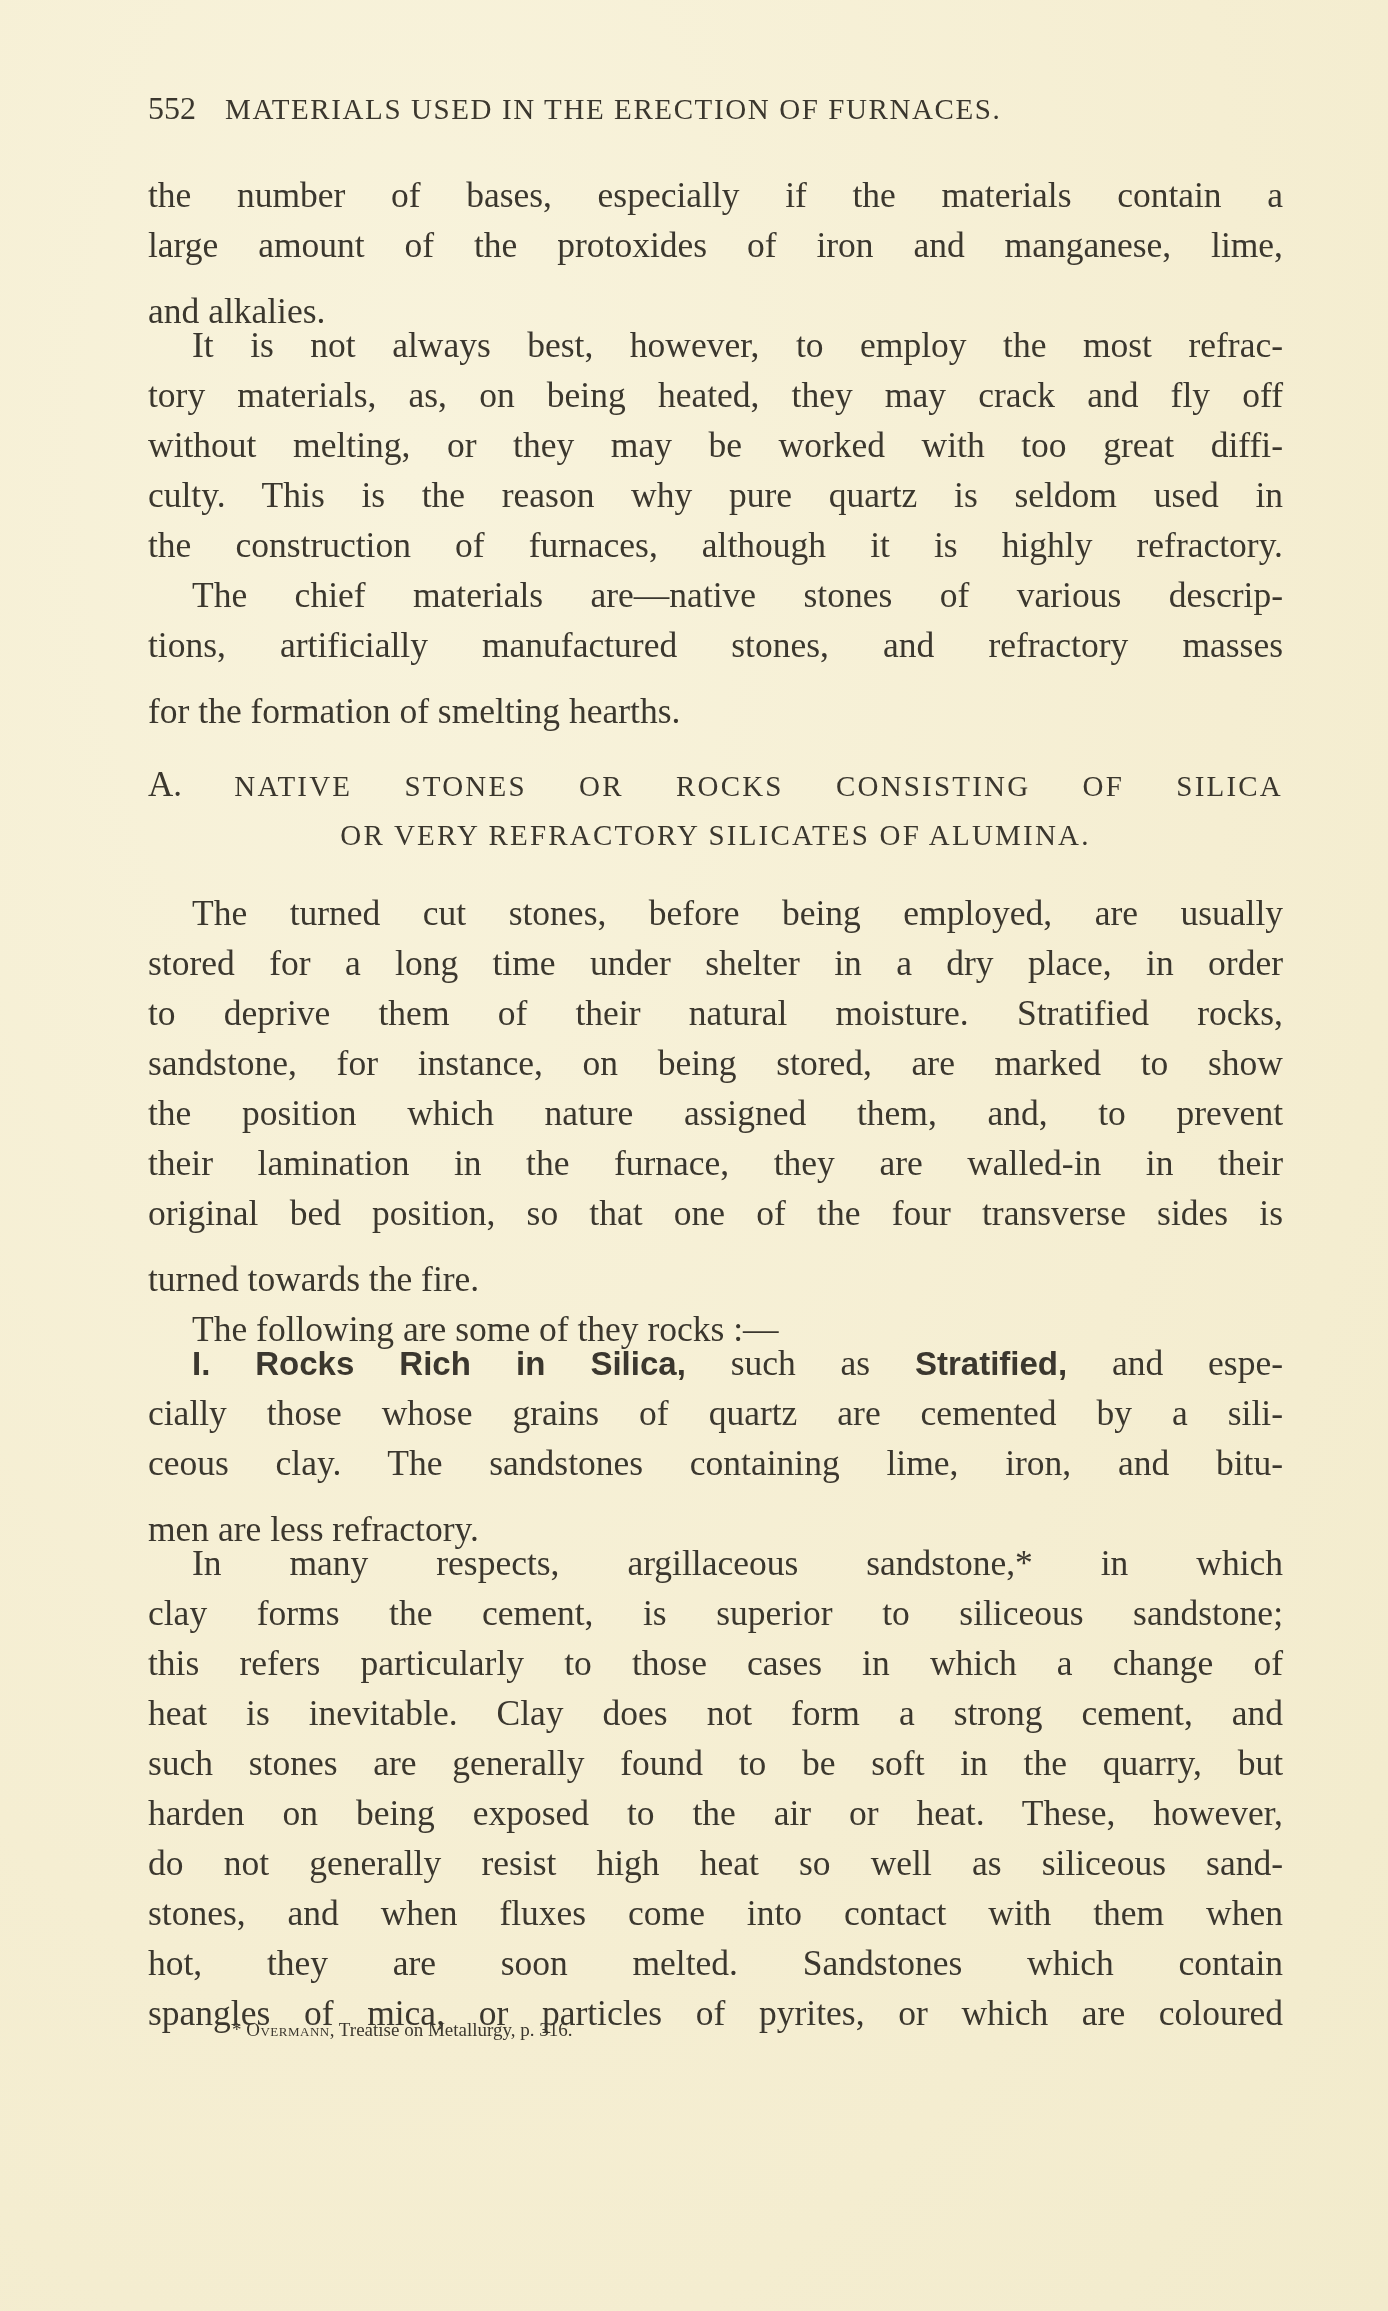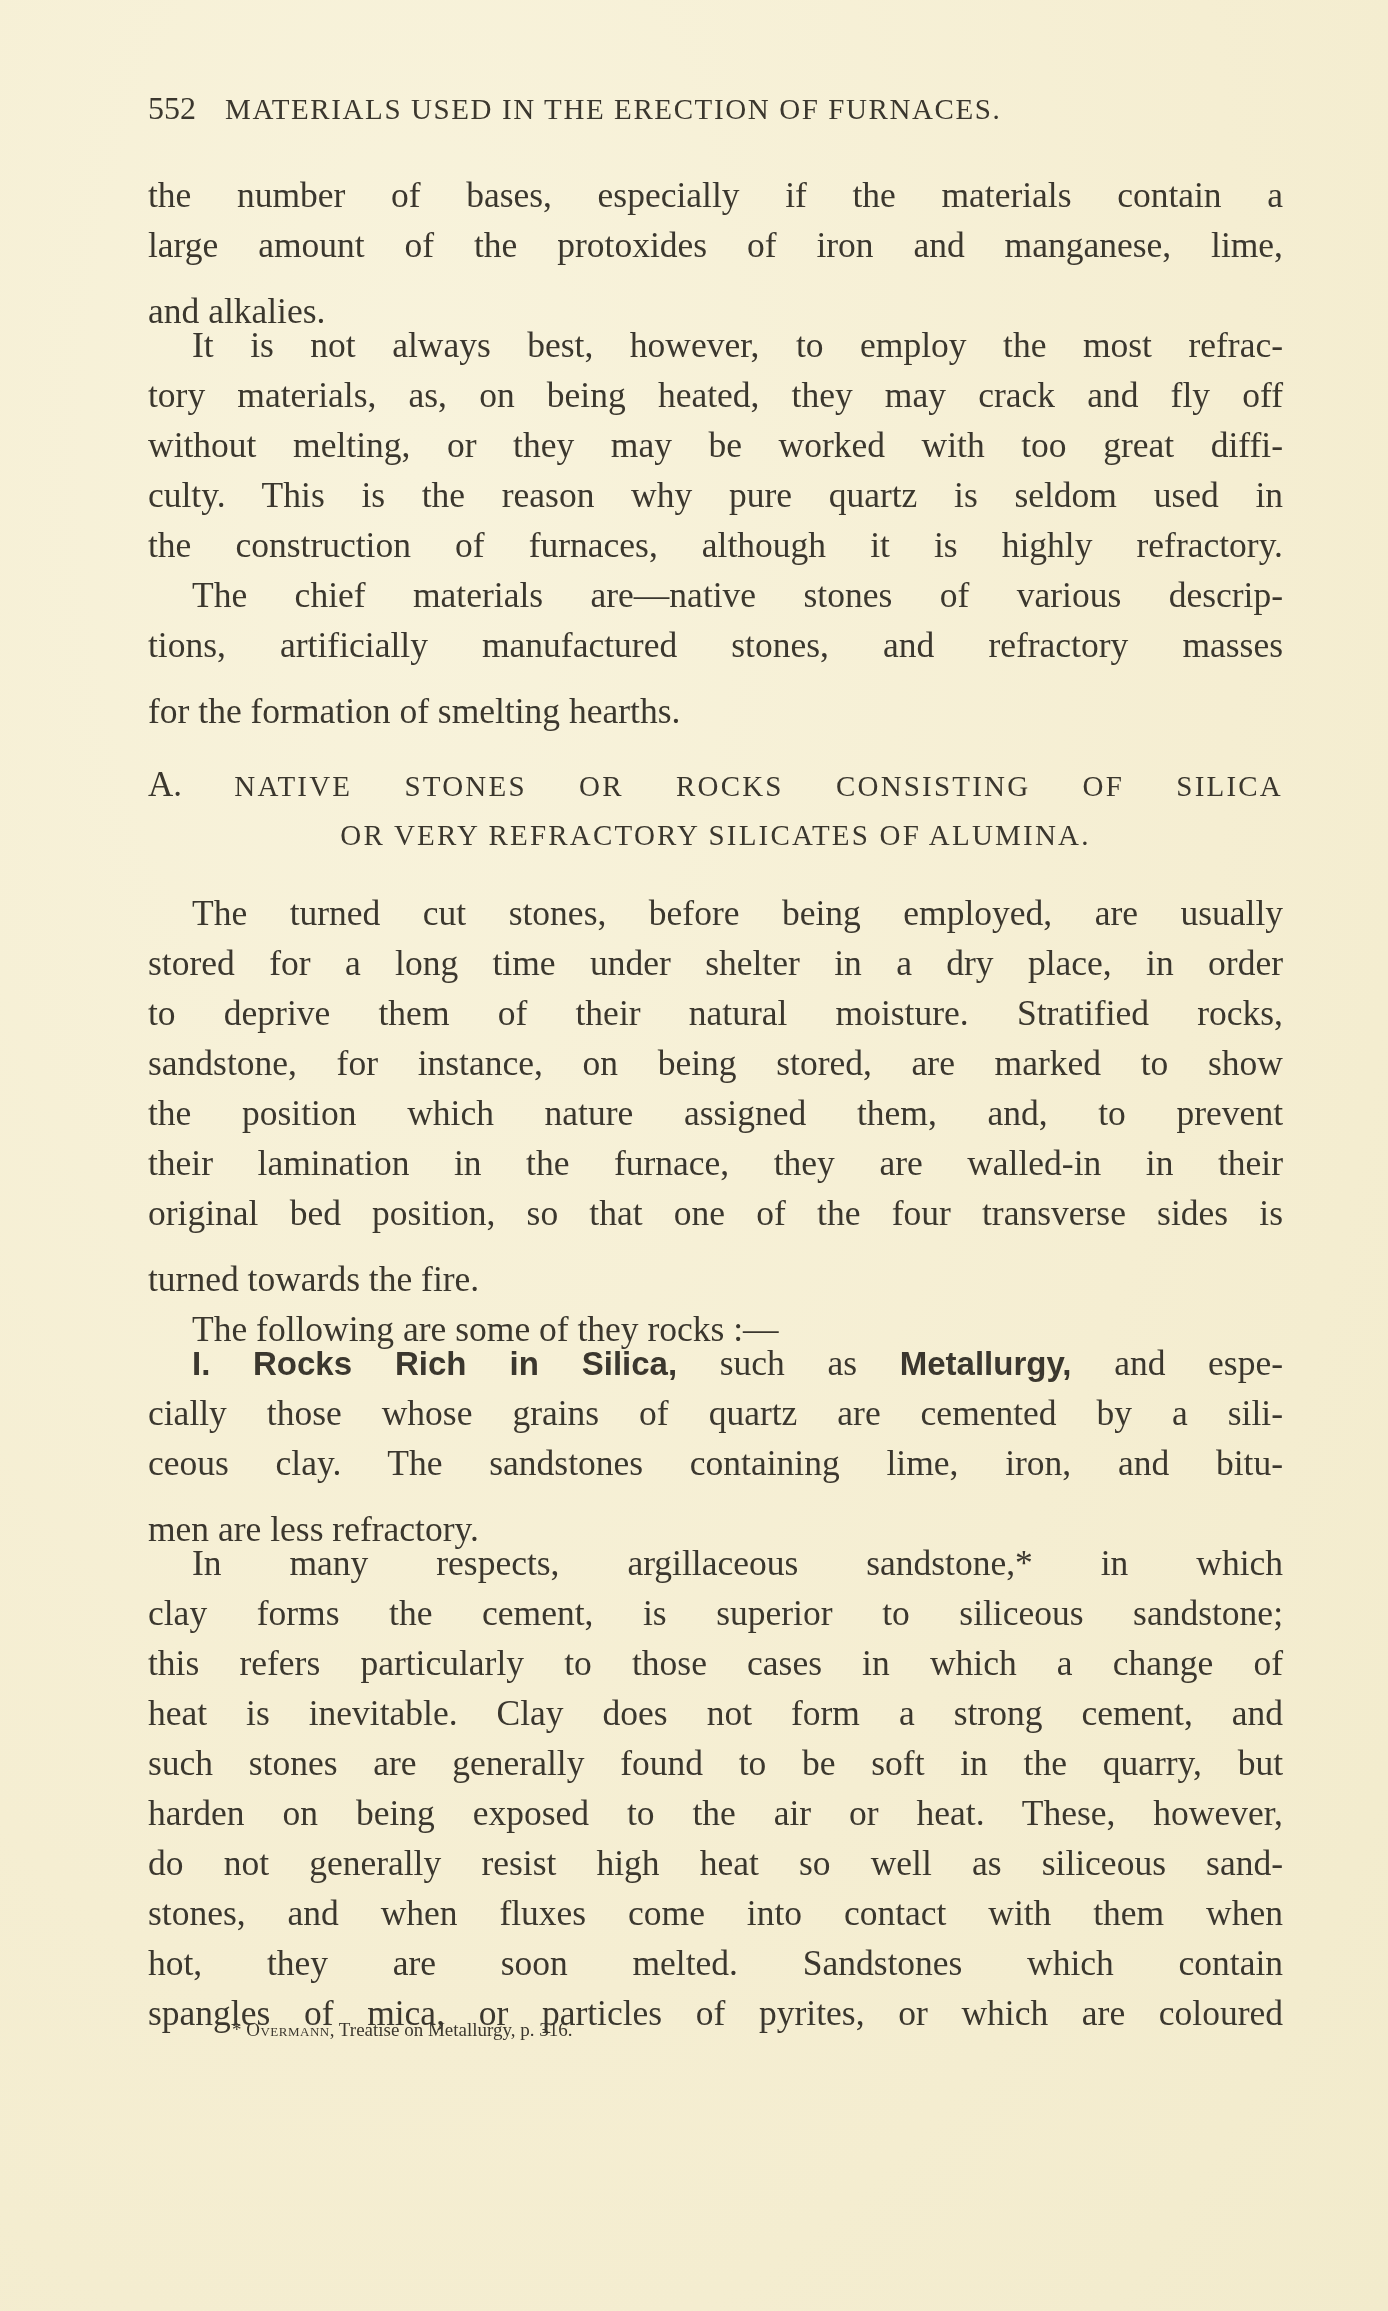--- a/index.html
+++ b/index.html
@@ -136,21 +136,21 @@
   <div class="line" style="top:950px">sandstone, for instance, on being stored, are marked to show</div>
   <div class="line" style="top:1000px">the position which nature assigned them, and, to prevent</div>
   <div class="line" style="top:1050px">their lamination in the furnace, they are walled-in in their</div>
   <div class="line" style="top:1100px">original bed position, so that one of the four transverse sides is</div>
   <div class="line last" style="top:1150px">turned towards the fire.</div>
 
   <div class="line indent last" style="top:1200px">The following are some of they rocks :—</div>
 
   <div class="line indent" style="top:1250px">
     <span class="bold">I.</span>
-    <span class="bold">Rocks Rich in Silica,</span><span> such as </span><span class="bold">Metallurgy,</span><span> and espe-</span>
+    <span class="bold">Rocks Rich in Silica,</span><span> such as </span><span class="bold">Stratified,</span><span> and espe-</span>
   </div>
   <div class="line" style="top:1300px">cially those whose grains of quartz are cemented by a sili-</div>
   <div class="line" style="top:1350px">ceous clay.  The sandstones containing lime, iron, and bitu-</div>
   <div class="line last" style="top:1400px">men are less refractory.</div>
 
   <div class="line indent" style="top:1450px">In many respects, argillaceous sandstone,* in which</div>
   <div class="line" style="top:1500px">clay forms the cement, is superior to siliceous sandstone;</div>
   <div class="line" style="top:1550px">this refers particularly to those cases in which a change of</div>
   <div class="line" style="top:1600px">heat is inevitable.  Clay does not form a strong cement, and</div>
   <div class="line" style="top:1650px">such stones are generally found to be soft in the quarry, but</div>

